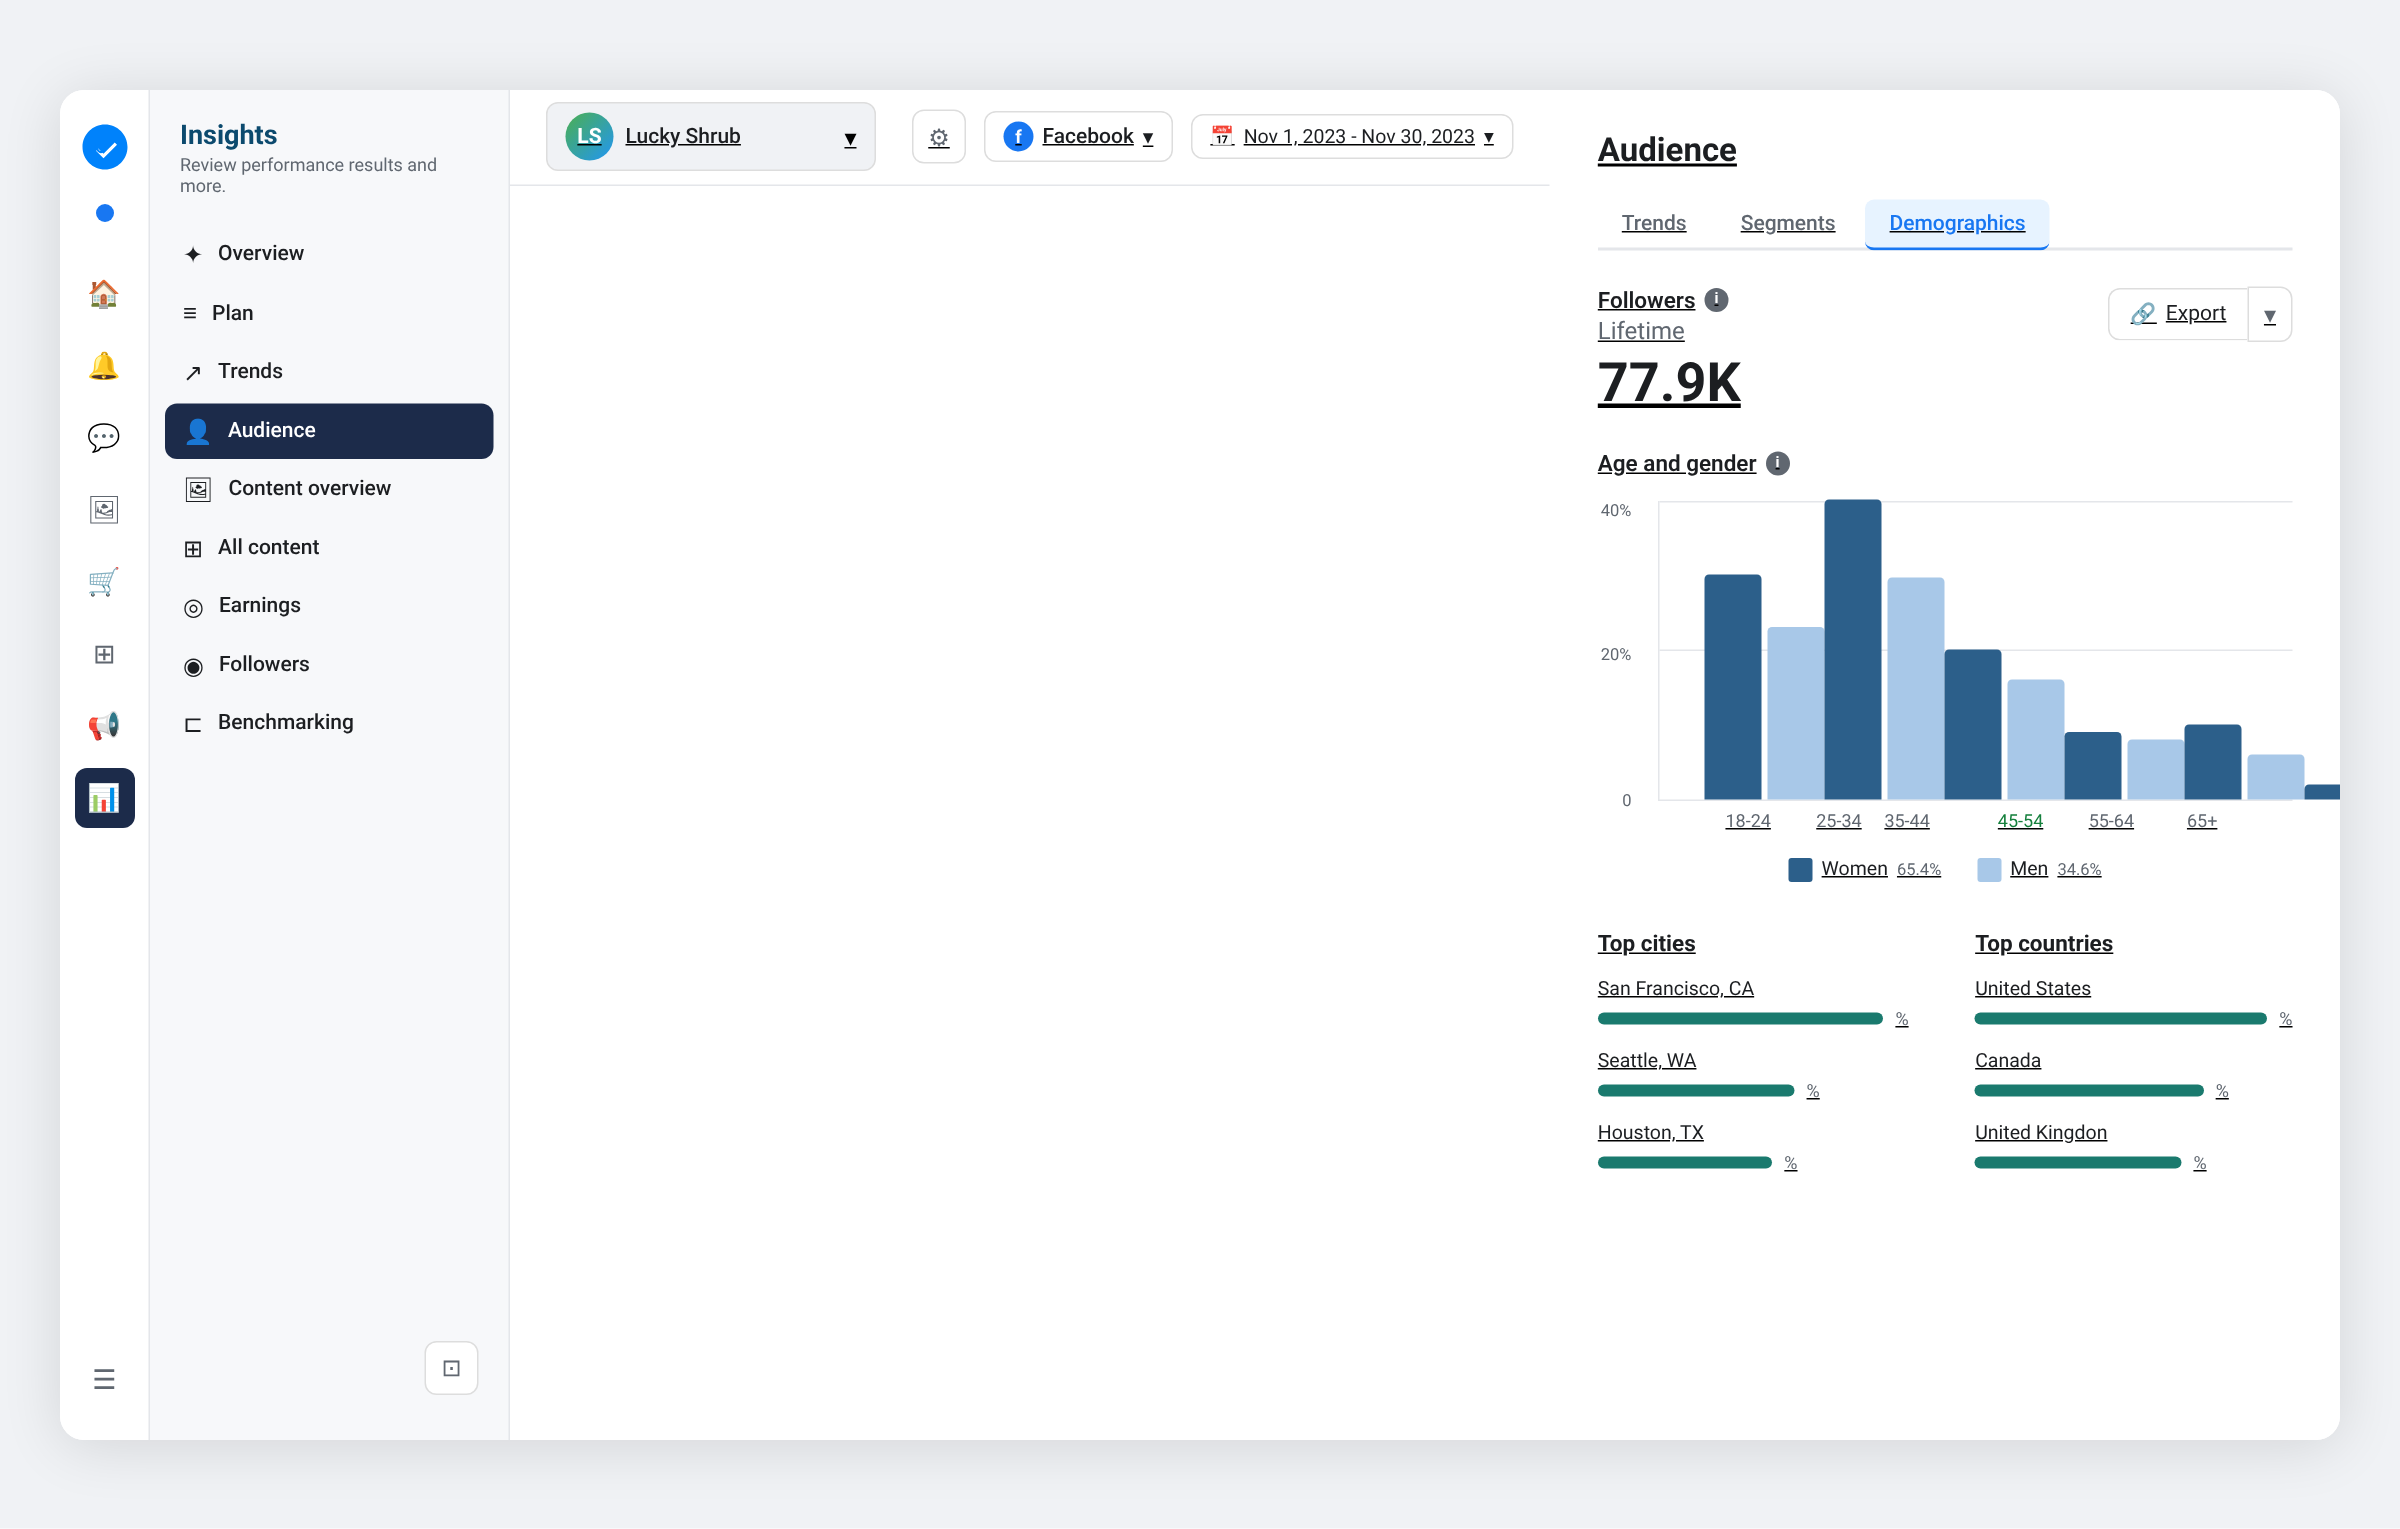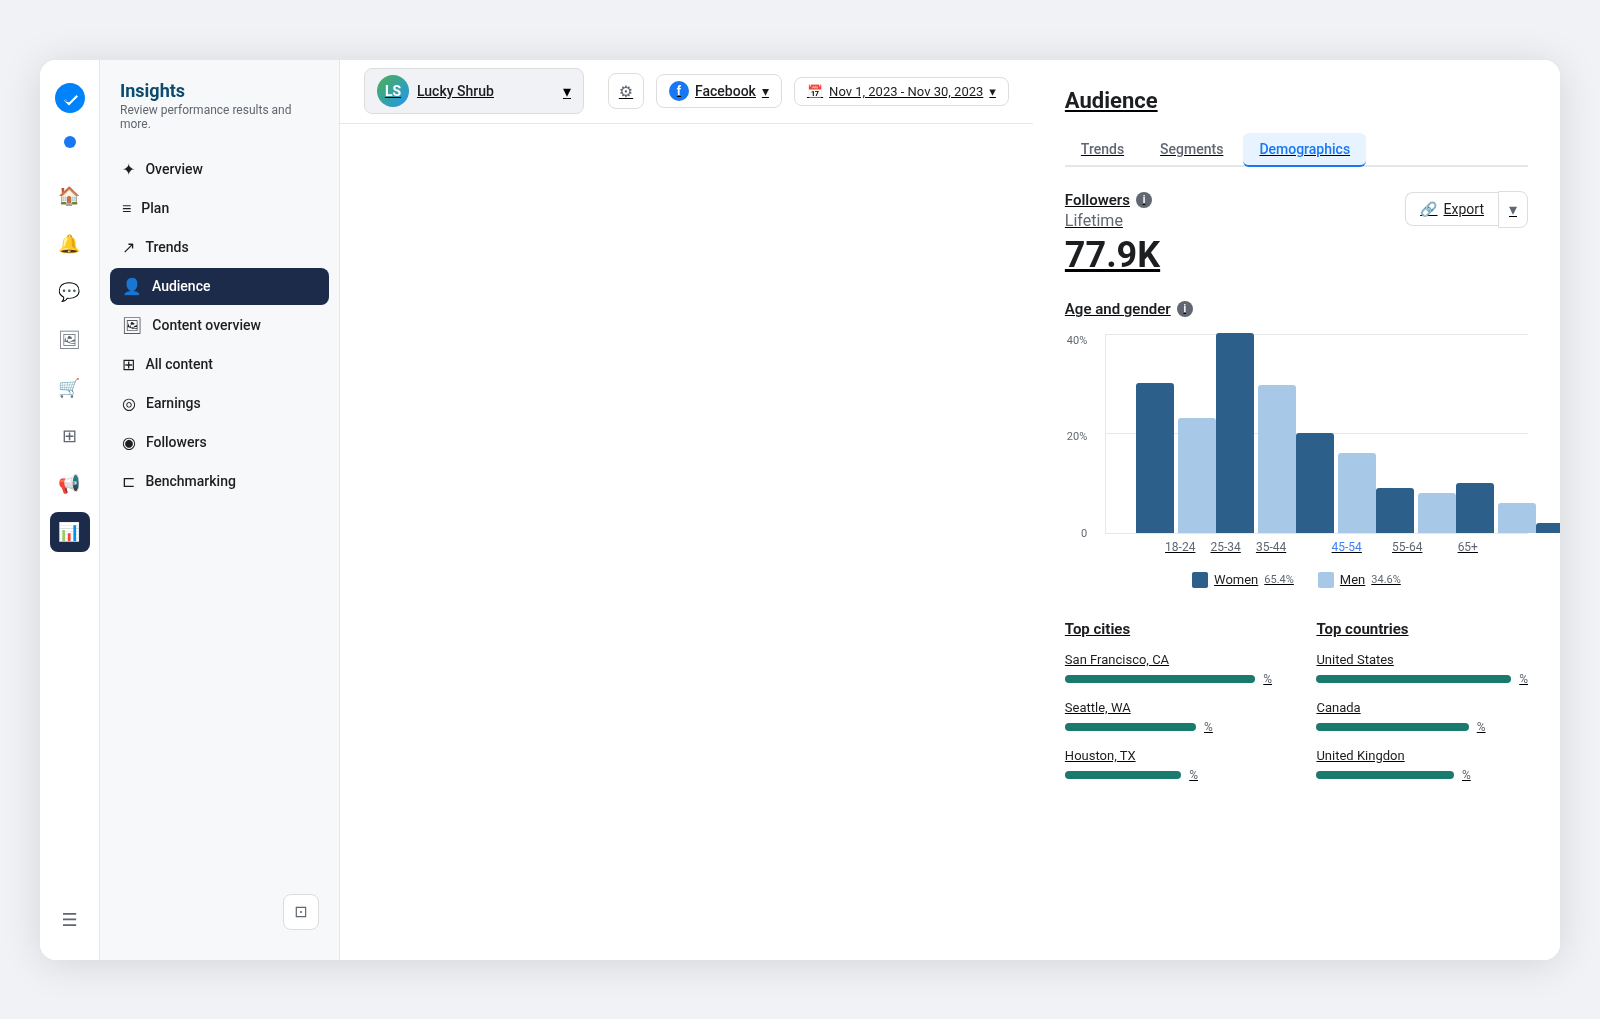--- a/index.html
+++ b/index.html
@@ -563,24 +563,24 @@
               </div>
 
               <div class="bar-group">
                 <div class="bar bar-women" style="height:10px;"></div>
                 <div class="bar bar-men" style="height:5px;"></div>
               </div>
             </div>
           </div>
 
           <div style="display:flex; justify-content:space-around; padding: 6px 30px; margin-left:0;">
-            <span style="font-size:12px;color:#606770;flex:1;text-align:right;">18-24</span>
+            <span style="font-size:12px;color:#606770;flex:1;text-align:center;">18-24</span>
             <span style="font-size:12px;color:#606770;flex:1;text-align:center;">25-34</span>
             <span style="font-size:12px;color:#606770;flex:1;text-align:left;">35-44</span>
-            <span style="font-size:12px;color:#3b82f6;flex:1;text-align:center;">45-54</span>
+            <span style="font-size:12px;color:#15803d;flex:1;text-align:center;">45-54</span>
             <span style="font-size:12px;color:#606770;flex:1;text-align:center;">55-64</span>
             <span style="font-size:12px;color:#606770;flex:1;text-align:center;">65+</span>
           </div>
         </div>
 
         <div class="chart-legend">
           <div class="legend-item">
             <div class="legend-box" style="background:#2c5f8a;"></div>
             <span>Women</span>
             <span class="legend-pct">65.4%</span>

